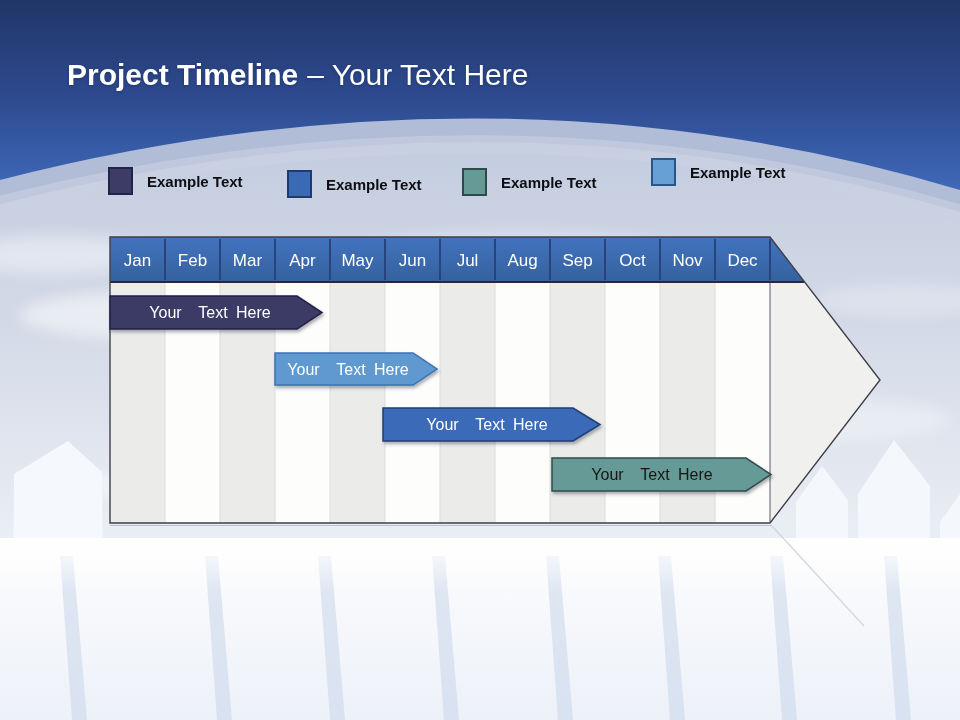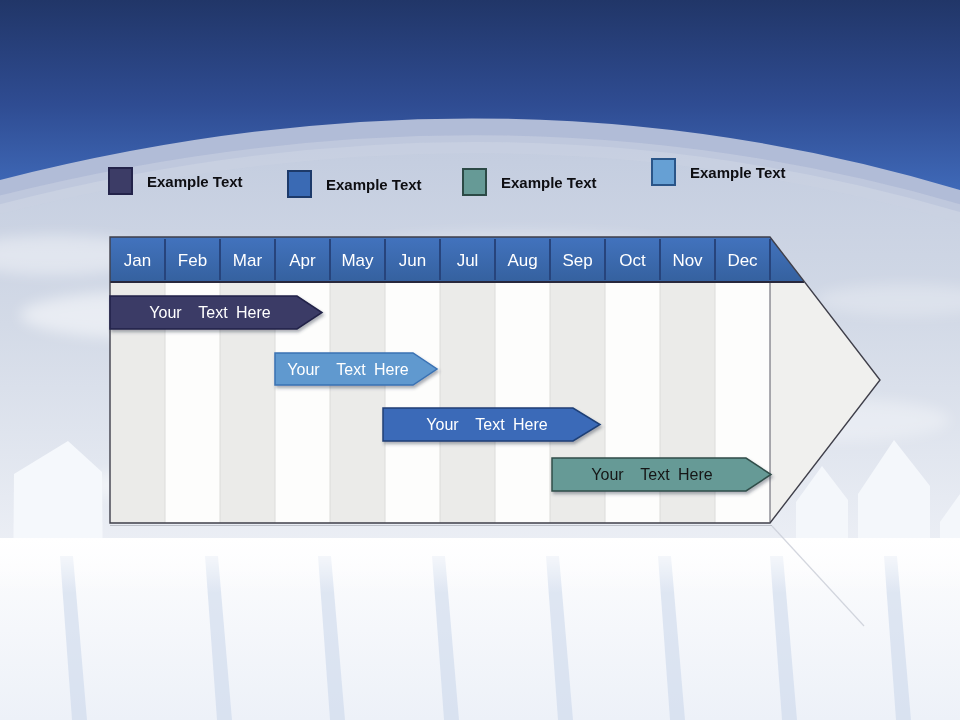--- a/index.html
+++ b/index.html
@@ -95,20 +95,23 @@
       <polygon points="432,556 445,556 459,720 444,720"></polygon>
       <polygon points="546,556 559,556 573,720 558,720"></polygon>
       <polygon points="658,556 671,556 685,720 670,720"></polygon>
       <polygon points="770,556 783,556 797,720 782,720"></polygon>
       <polygon points="884,556 897,556 911,720 896,720"></polygon>
     </g>
     <rect y="538" width="960" height="55" fill="url(#gFadeWhite)"></rect>
     <path d="M772,526 L864,626" stroke="#c8ccd6" stroke-width="1.2" opacity="0.8" fill="none"></path>
   </svg>
 
+  <div class="title">
+    <span class="t-bold">Project Timeline</span><span class="t-rest">– Your Text Here</span>
+  </div>
 
   <div class="legend-item li-1">
     <span class="swatch s1"></span>
     <span class="legend-label">Example Text</span>
   </div>
   <div class="legend-item li-2">
     <span class="swatch s2"></span>
     <span class="legend-label">Example Text</span>
   </div>
   <div class="legend-item li-3">

